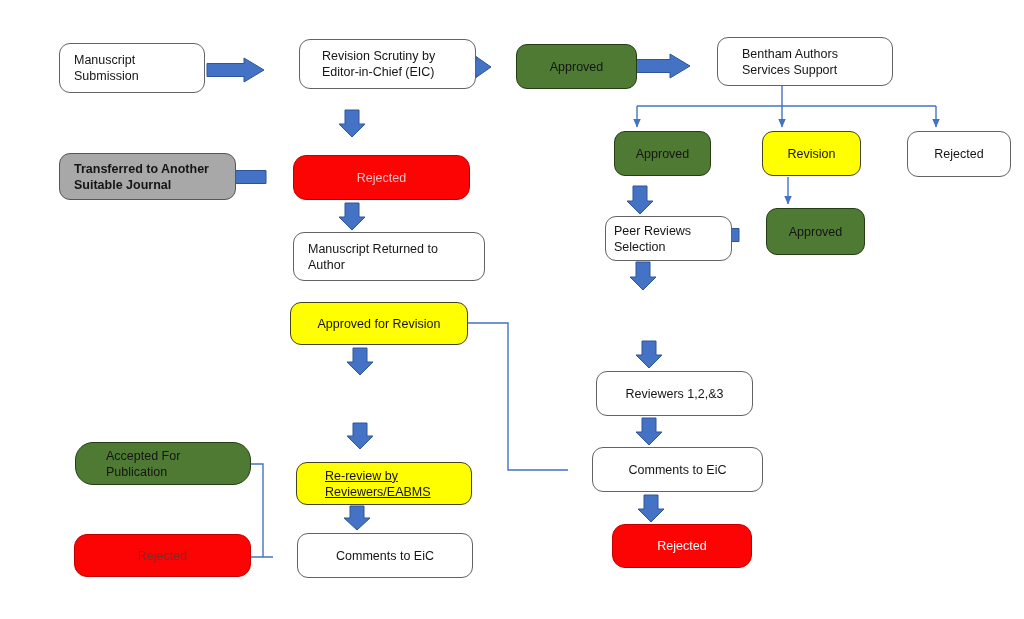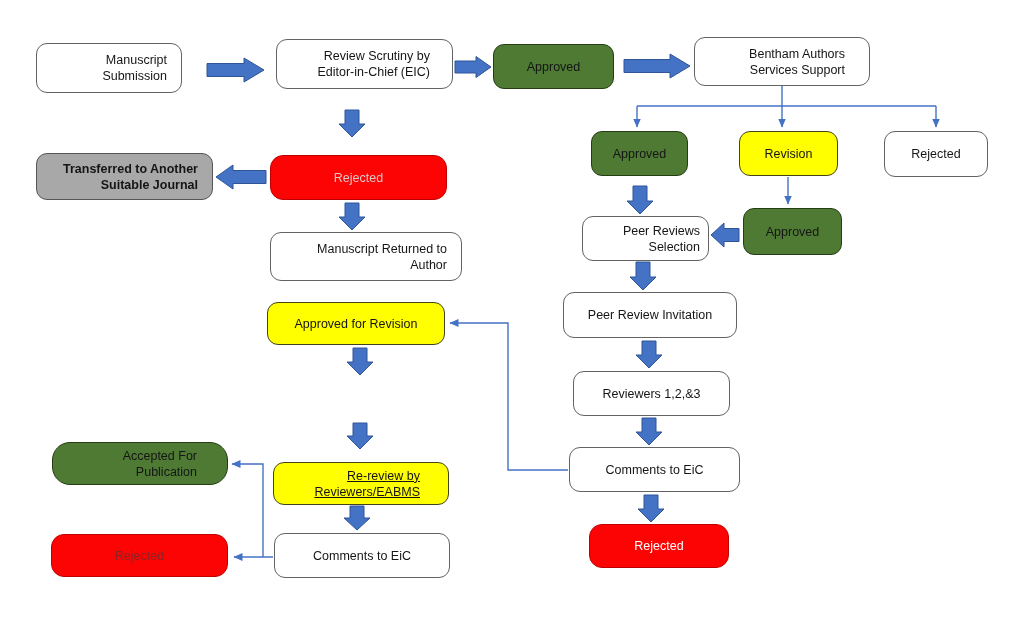--- a/index.html
+++ b/index.html
@@ -3,22 +3,23 @@
 <meta charset="utf-8">
 <style>
   html,body { margin:0; padding:0; background:#ffffff; }
   #canvas {
     position:relative; width:1024px; height:619px; background:#ffffff;
     font-family:"Liberation Sans", sans-serif; overflow:hidden;
   }
   .node {
     position:absolute; box-sizing:border-box;
     display:flex; align-items:center; justify-content:center;
-    text-align:right; font-size:12.5px; line-height:1.28; color:#151515;
+    text-align:left; font-size:12.5px; line-height:1.28; color:#151515;
     border-radius:11px;
+    margin-left:23px;
   }
   .white  { background:#ffffff; border:1.6px solid #636363; }
   .green  { background:#4e7a33; border:1.6px solid #263c14; }
   .yellow { background:#ffff00; border:1.6px solid #44441a; }
   .red    { background:#fd0404; border:1.6px solid #c00000; border-radius:13px; }
   .gray   { background:#a8a8a8; border:1.6px solid #565656;font-weight:bold; }
   #arrows { position:absolute; left:0; top:0; }
 </style>
 </head>
 <body>
@@ -51,35 +52,34 @@
       <polyline points="637,106 637,127" fill="none" stroke="#4472c4" stroke-width="1.4" marker-end="url(#ah)"></polyline>
       <polyline points="782,106 782,127" fill="none" stroke="#4472c4" stroke-width="1.4" marker-end="url(#ah)"></polyline>
       <polyline points="936,106 936,127" fill="none" stroke="#4472c4" stroke-width="1.4" marker-end="url(#ah)"></polyline>
       <polyline points="788,177 788,204" fill="none" stroke="#4472c4" stroke-width="1.4" marker-end="url(#ah)"></polyline>
       <polyline points="568,470 508,470 508,323 450,323" fill="none" stroke="#4472c4" stroke-width="1.4" marker-end="url(#ah)"></polyline>
       <polyline points="273,557 234,557" fill="none" stroke="#4472c4" stroke-width="1.4" marker-end="url(#ah)"></polyline>
       <polyline points="263,557 263,464 232,464" fill="none" stroke="#4472c4" stroke-width="1.4" marker-end="url(#ah)"></polyline>
     </svg>
 
   <div class="node white" style="left:36px;  top:43px;  width:146px; height:50px; padding:0 14px;">Manuscript Submission</div>
-  <div class="node white" style="left:276px; top:39px;  width:177px; height:50px; padding:0 22px;">Review Scrutiny by Editor-in-Chief (EIC)</div>
+  <div class="node white" style="left:276px; top:39px;  width:177px; height:50px; padding:0 22px;">Revision Scrutiny by Editor-in-Chief (EIC)</div>
   <div class="node green" style="left:493px; top:44px;  width:121px; height:45px;">Approved</div>
   <div class="node white" style="left:694px; top:37px;  width:176px; height:49px; padding:0 24px;">Bentham Authors Services Support</div>
 
   <div class="node green" style="left:591px; top:131px; width:97px;  height:45px;">Approved</div>
   <div class="node yellow" style="left:739px; top:131px; width:99px;  height:45px;">Revision</div>
   <div class="node white" style="left:884px; top:131px; width:104px; height:46px;">Rejected</div>
 
   <div class="node gray" style="left:36px;  top:153px; width:177px; height:47px; padding:0 14px;">Transferred to Another Suitable Journal</div>
   <div class="node red" style="left:270px; top:155px; width:177px; height:45px; color:#ddc9c9;">Rejected</div>
   <div class="node white" style="left:270px; top:232px; width:192px; height:49px; padding:0 14px;">Manuscript Returned to Author</div>
 
   <div class="node white" style="left:582px; top:216px; width:127px; height:45px; padding:0 8px;">Peer Reviews Selection</div>
   <div class="node green" style="left:743px; top:208px; width:99px;  height:47px;">Approved</div>
-  <div class="node white" style="left:563px; top:292px; width:174px; height:46px;">Peer Review Invitation</div>
   <div class="node white" style="left:573px; top:371px; width:157px; height:45px;">Reviewers 1,2,&amp;3</div>
   <div class="node white" style="left:569px; top:447px; width:171px; height:45px;">Comments to EiC</div>
   <div class="node red" style="left:589px; top:524px; width:140px; height:44px; color:#ffffff;">Rejected</div>
 
   <div class="node yellow" style="left:267px; top:302px; width:178px; height:43px;">Approved for Revision</div>
   <div class="node yellow" style="left:273px; top:462px; width:176px; height:43px; padding:0 28px;text-decoration:underline;">Re-review by Reviewers/EABMS</div>
   <div class="node white" style="left:274px; top:533px; width:176px; height:45px;">Comments to EiC</div>
 
   <div class="node green" style="left:52px;  top:442px; width:176px; height:43px; padding:8px 30px;border-radius:18px;">Accepted For Publication</div>
   <div class="node red" style="left:51px;  top:534px; width:177px; height:43px; color:#8a2424;">Rejected</div>

